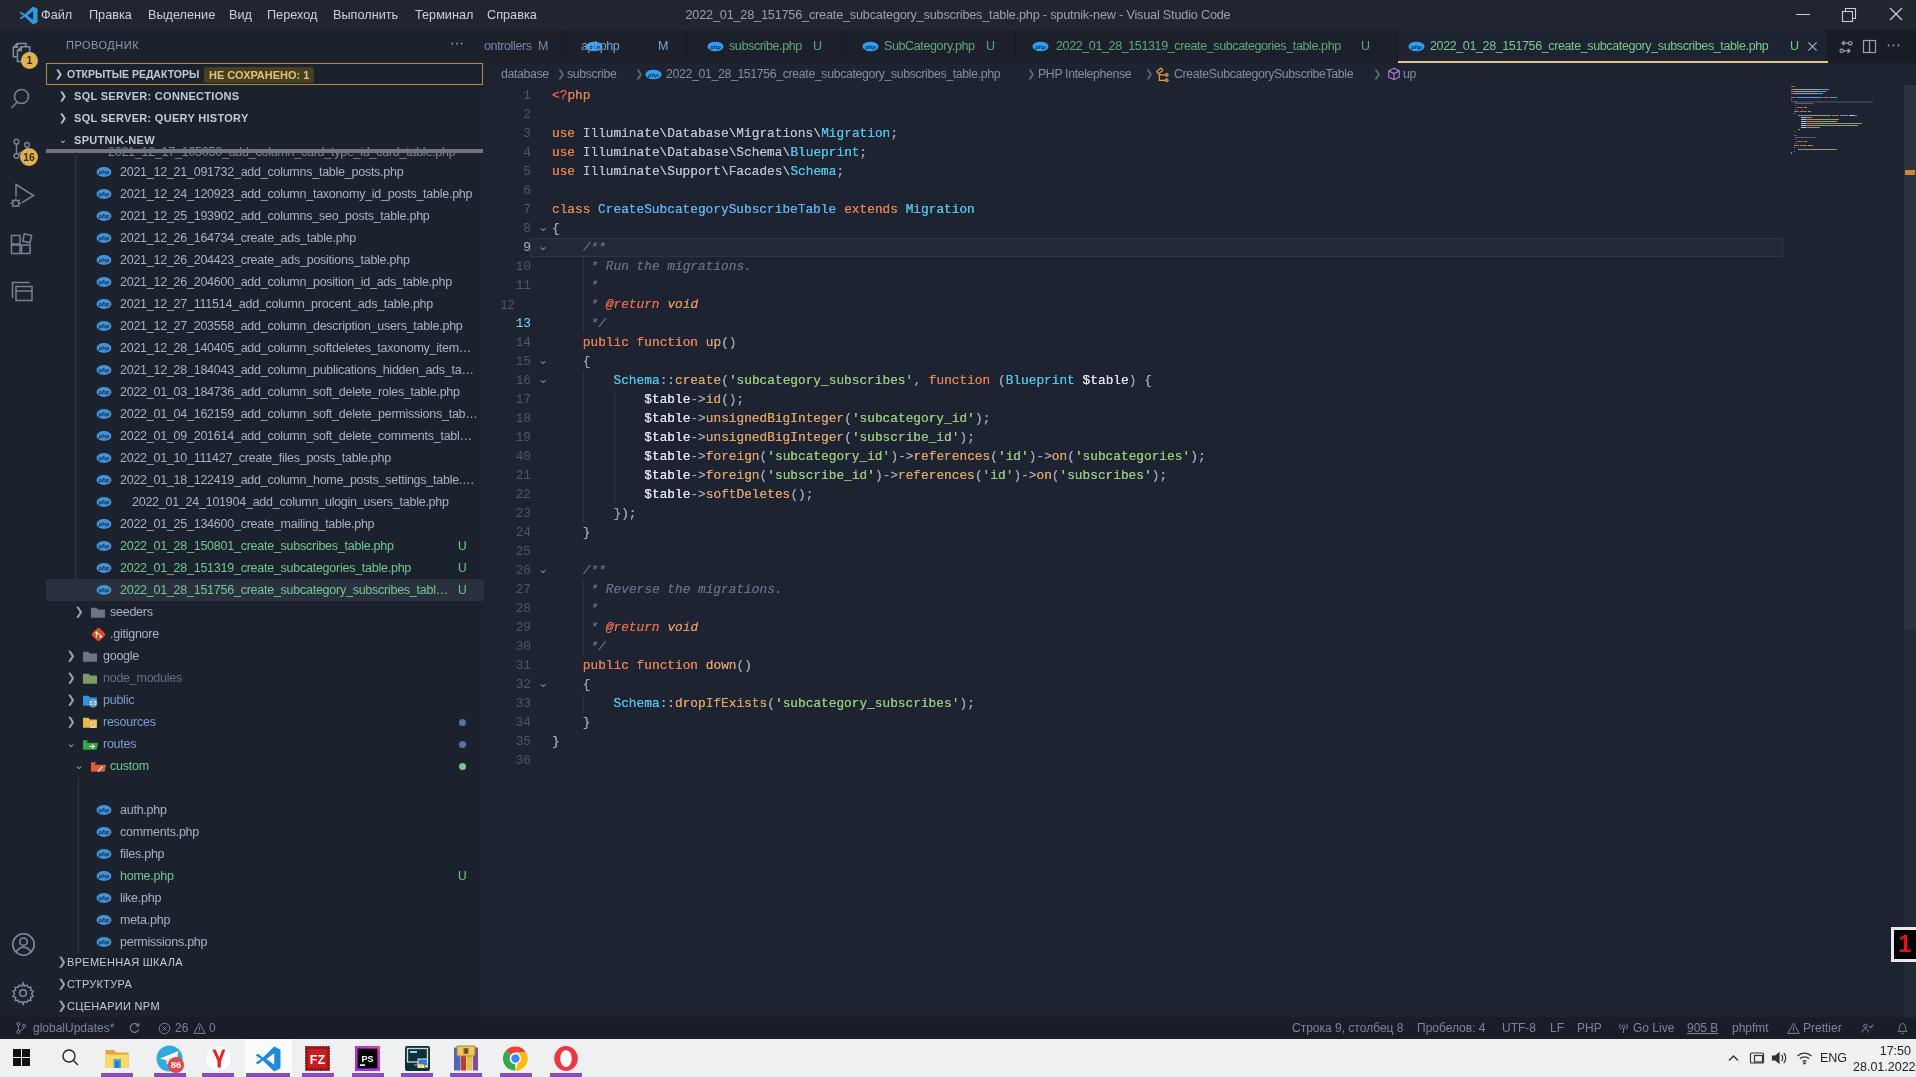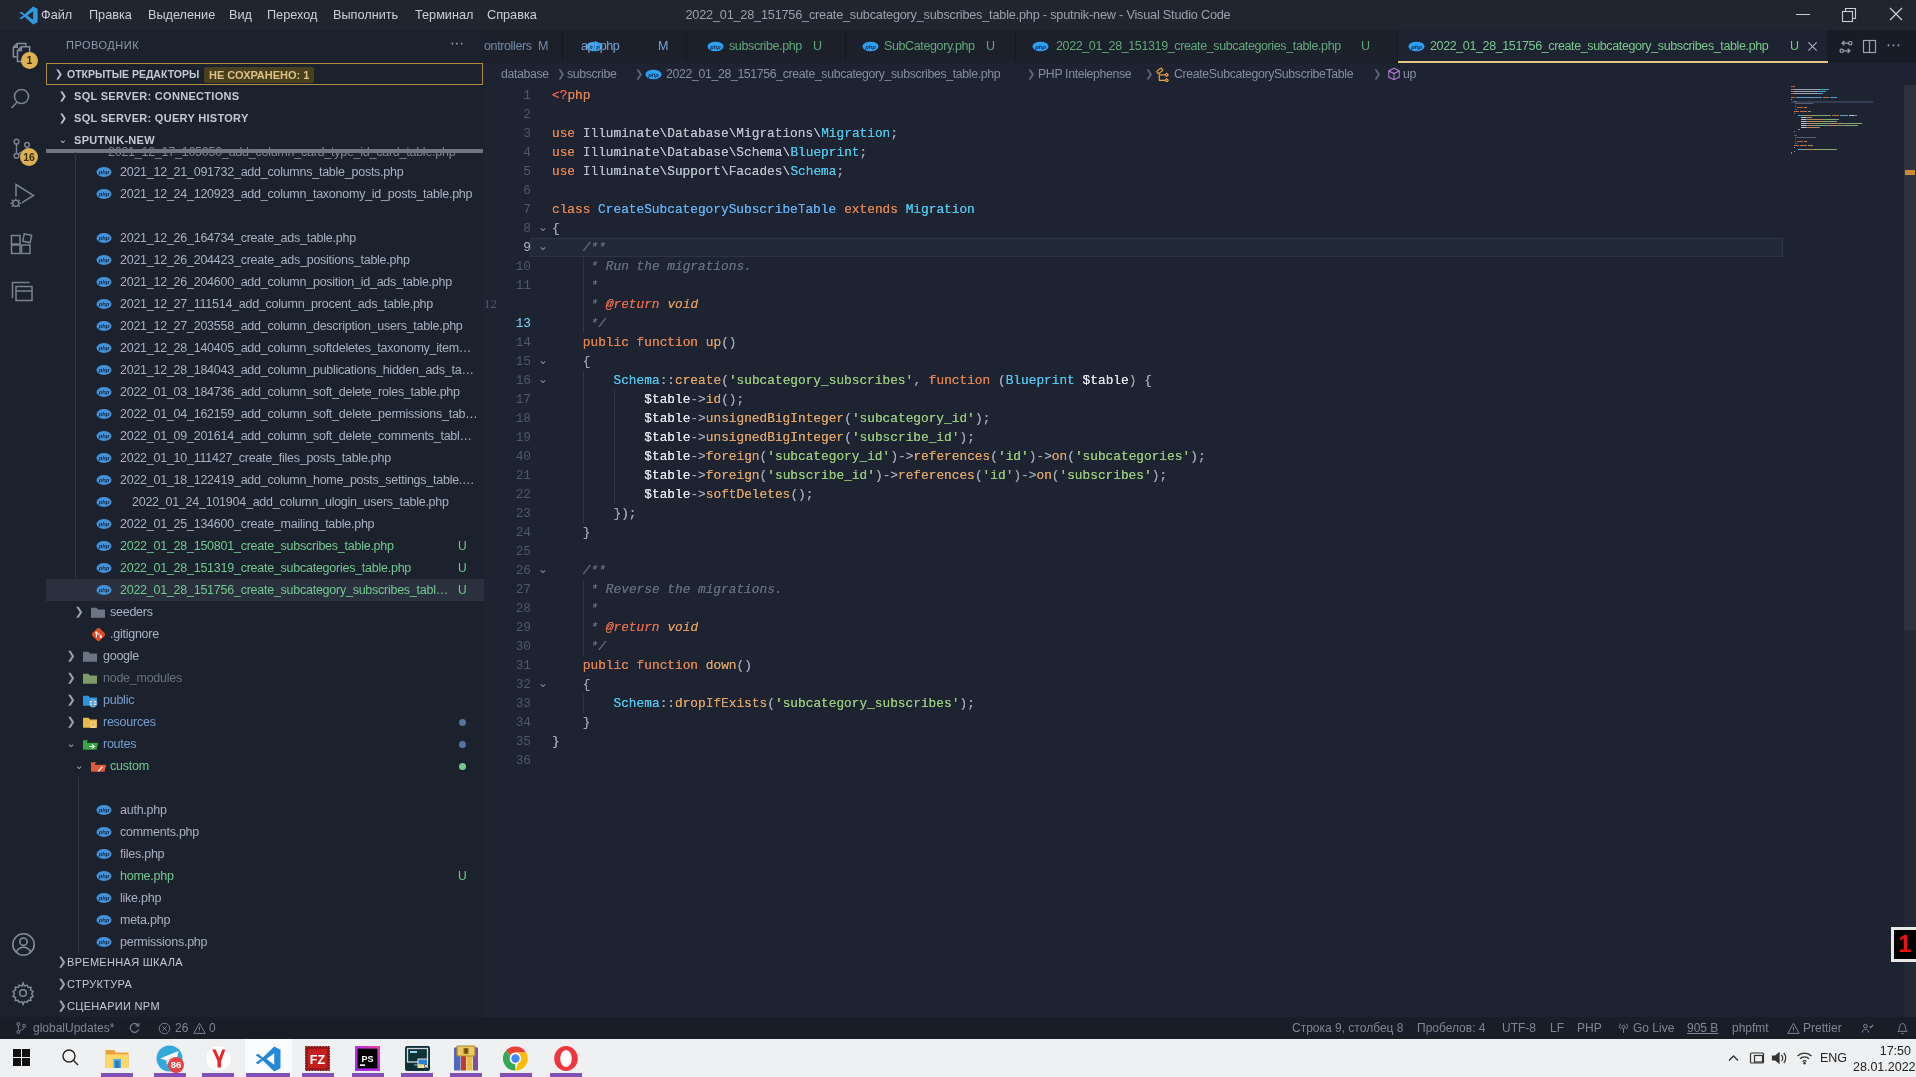--- a/index.html
+++ b/index.html
@@ -111,20 +111,27 @@
       </svg>
       <span style="position:absolute;left:74px;top:0;height:22px;line-height:22px;color:#a8b1c2;font-size:12.5px;letter-spacing:-0.25px;white-space:nowrap;">2021_12_21_091732_add_columns_table_posts.php</span>
     </div>
 <div style="position:absolute;left:46px;top:183px;width:438px;height:22px;">
       <svg width="16" height="12" viewBox="0 0 17 12" style="position:absolute;left:50px;top:5px;">
         <ellipse cx="8.5" cy="6" rx="8" ry="5.4" fill="#4391d6"></ellipse>
         <text x="8.5" y="8.3" text-anchor="middle" font-family="Liberation Sans" font-size="6.2" font-style="italic" font-weight="bold" fill="#0e2a47">php</text>
       </svg>
       <span style="position:absolute;left:74px;top:0;height:22px;line-height:22px;color:#a8b1c2;font-size:12.5px;letter-spacing:-0.25px;white-space:nowrap;">2021_12_24_120923_add_column_taxonomy_id_posts_table.php</span>
     </div>
+<div style="position:absolute;left:46px;top:205px;width:438px;height:22px;">
+      <svg width="16" height="12" viewBox="0 0 17 12" style="position:absolute;left:50px;top:5px;">
+        <ellipse cx="8.5" cy="6" rx="8" ry="5.4" fill="#4391d6"></ellipse>
+        <text x="8.5" y="8.3" text-anchor="middle" font-family="Liberation Sans" font-size="6.2" font-style="italic" font-weight="bold" fill="#0e2a47">php</text>
+      </svg>
+      <span style="position:absolute;left:74px;top:0;height:22px;line-height:22px;color:#a8b1c2;font-size:12.5px;letter-spacing:-0.25px;white-space:nowrap;">2021_12_25_193902_add_columns_seo_posts_table.php</span>
+    </div>
 <div style="position:absolute;left:46px;top:227px;width:438px;height:22px;">
       <svg width="16" height="12" viewBox="0 0 17 12" style="position:absolute;left:50px;top:5px;">
         <ellipse cx="8.5" cy="6" rx="8" ry="5.4" fill="#4391d6"></ellipse>
         <text x="8.5" y="8.3" text-anchor="middle" font-family="Liberation Sans" font-size="6.2" font-style="italic" font-weight="bold" fill="#0e2a47">php</text>
       </svg>
       <span style="position:absolute;left:74px;top:0;height:22px;line-height:22px;color:#a8b1c2;font-size:12.5px;letter-spacing:-0.25px;white-space:nowrap;">2021_12_26_164734_create_ads_table.php</span>
     </div>
 <div style="position:absolute;left:46px;top:249px;width:438px;height:22px;">
       <svg width="16" height="12" viewBox="0 0 17 12" style="position:absolute;left:50px;top:5px;">
         <ellipse cx="8.5" cy="6" rx="8" ry="5.4" fill="#4391d6"></ellipse>
@@ -467,21 +474,21 @@
 <div style="position:absolute;left:484px;top:104.5px;width:47px;height:19px;line-height:19px;text-align:right;color:#4d576d;font-family:'Liberation Mono',monospace;font-size:12.8px;">2</div>
 <div style="position:absolute;left:484px;top:123.5px;width:47px;height:19px;line-height:19px;text-align:right;color:#4d576d;font-family:'Liberation Mono',monospace;font-size:12.8px;">3</div>
 <div style="position:absolute;left:484px;top:142.5px;width:47px;height:19px;line-height:19px;text-align:right;color:#4d576d;font-family:'Liberation Mono',monospace;font-size:12.8px;">4</div>
 <div style="position:absolute;left:484px;top:161.5px;width:47px;height:19px;line-height:19px;text-align:right;color:#4d576d;font-family:'Liberation Mono',monospace;font-size:12.8px;">5</div>
 <div style="position:absolute;left:484px;top:180.5px;width:47px;height:19px;line-height:19px;text-align:right;color:#4d576d;font-family:'Liberation Mono',monospace;font-size:12.8px;">6</div>
 <div style="position:absolute;left:484px;top:199.5px;width:47px;height:19px;line-height:19px;text-align:right;color:#4d576d;font-family:'Liberation Mono',monospace;font-size:12.8px;">7</div>
 <div style="position:absolute;left:484px;top:218.5px;width:47px;height:19px;line-height:19px;text-align:right;color:#4d576d;font-family:'Liberation Mono',monospace;font-size:12.8px;">8</div>
 <div style="position:absolute;left:484px;top:237.5px;width:47px;height:19px;line-height:19px;text-align:right;color:#a9b4c9;font-family:'Liberation Mono',monospace;font-size:12.8px;">9</div>
 <div style="position:absolute;left:484px;top:256.5px;width:47px;height:19px;line-height:19px;text-align:right;color:#4d576d;font-family:'Liberation Mono',monospace;font-size:12.8px;">10</div>
 <div style="position:absolute;left:484px;top:275.5px;width:47px;height:19px;line-height:19px;text-align:right;color:#4d576d;font-family:'Liberation Mono',monospace;font-size:12.8px;">11</div>
-<div style="position:absolute;left:484px;top:294.5px;width:47px;height:19px;line-height:19px;text-align:left;color:#4d576d;font-family:Liberation Serif, serif;font-size:12.8px;">12</div>
+<div style="position:absolute;left:484px;top:294.5px;width:47px;height:19px;line-height:19px;text-align:center;color:#4d576d;font-family:Liberation Sans, sans-serif;font-size:12.8px;">12</div>
 <div style="position:absolute;left:484px;top:313.5px;width:47px;height:19px;line-height:19px;text-align:right;color:#7dd3fc;font-family:'Liberation Mono',monospace;font-size:12.8px;">13</div>
 <div style="position:absolute;left:484px;top:332.5px;width:47px;height:19px;line-height:19px;text-align:right;color:#4d576d;font-family:'Liberation Mono',monospace;font-size:12.8px;">14</div>
 <div style="position:absolute;left:484px;top:351.5px;width:47px;height:19px;line-height:19px;text-align:right;color:#4d576d;font-family:'Liberation Mono',monospace;font-size:12.8px;">15</div>
 <div style="position:absolute;left:484px;top:370.5px;width:47px;height:19px;line-height:19px;text-align:right;color:#4d576d;font-family:'Liberation Mono',monospace;font-size:12.8px;">16</div>
 <div style="position:absolute;left:484px;top:389.5px;width:47px;height:19px;line-height:19px;text-align:right;color:#4d576d;font-family:'Liberation Mono',monospace;font-size:12.8px;">17</div>
 <div style="position:absolute;left:484px;top:408.5px;width:47px;height:19px;line-height:19px;text-align:right;color:#4d576d;font-family:'Liberation Mono',monospace;font-size:12.8px;">18</div>
 <div style="position:absolute;left:484px;top:427.5px;width:47px;height:19px;line-height:19px;text-align:right;color:#4d576d;font-family:'Liberation Mono',monospace;font-size:12.8px;">19</div>
 <div style="position:absolute;left:484px;top:446.5px;width:47px;height:19px;line-height:19px;text-align:right;color:#4d576d;font-family:'Liberation Mono',monospace;font-size:12.8px;">40</div>
 <div style="position:absolute;left:484px;top:465.5px;width:47px;height:19px;line-height:19px;text-align:right;color:#4d576d;font-family:'Liberation Mono',monospace;font-size:12.8px;">21</div>
 <div style="position:absolute;left:484px;top:484.5px;width:47px;height:19px;line-height:19px;text-align:right;color:#4d576d;font-family:'Liberation Mono',monospace;font-size:12.8px;">22</div>

